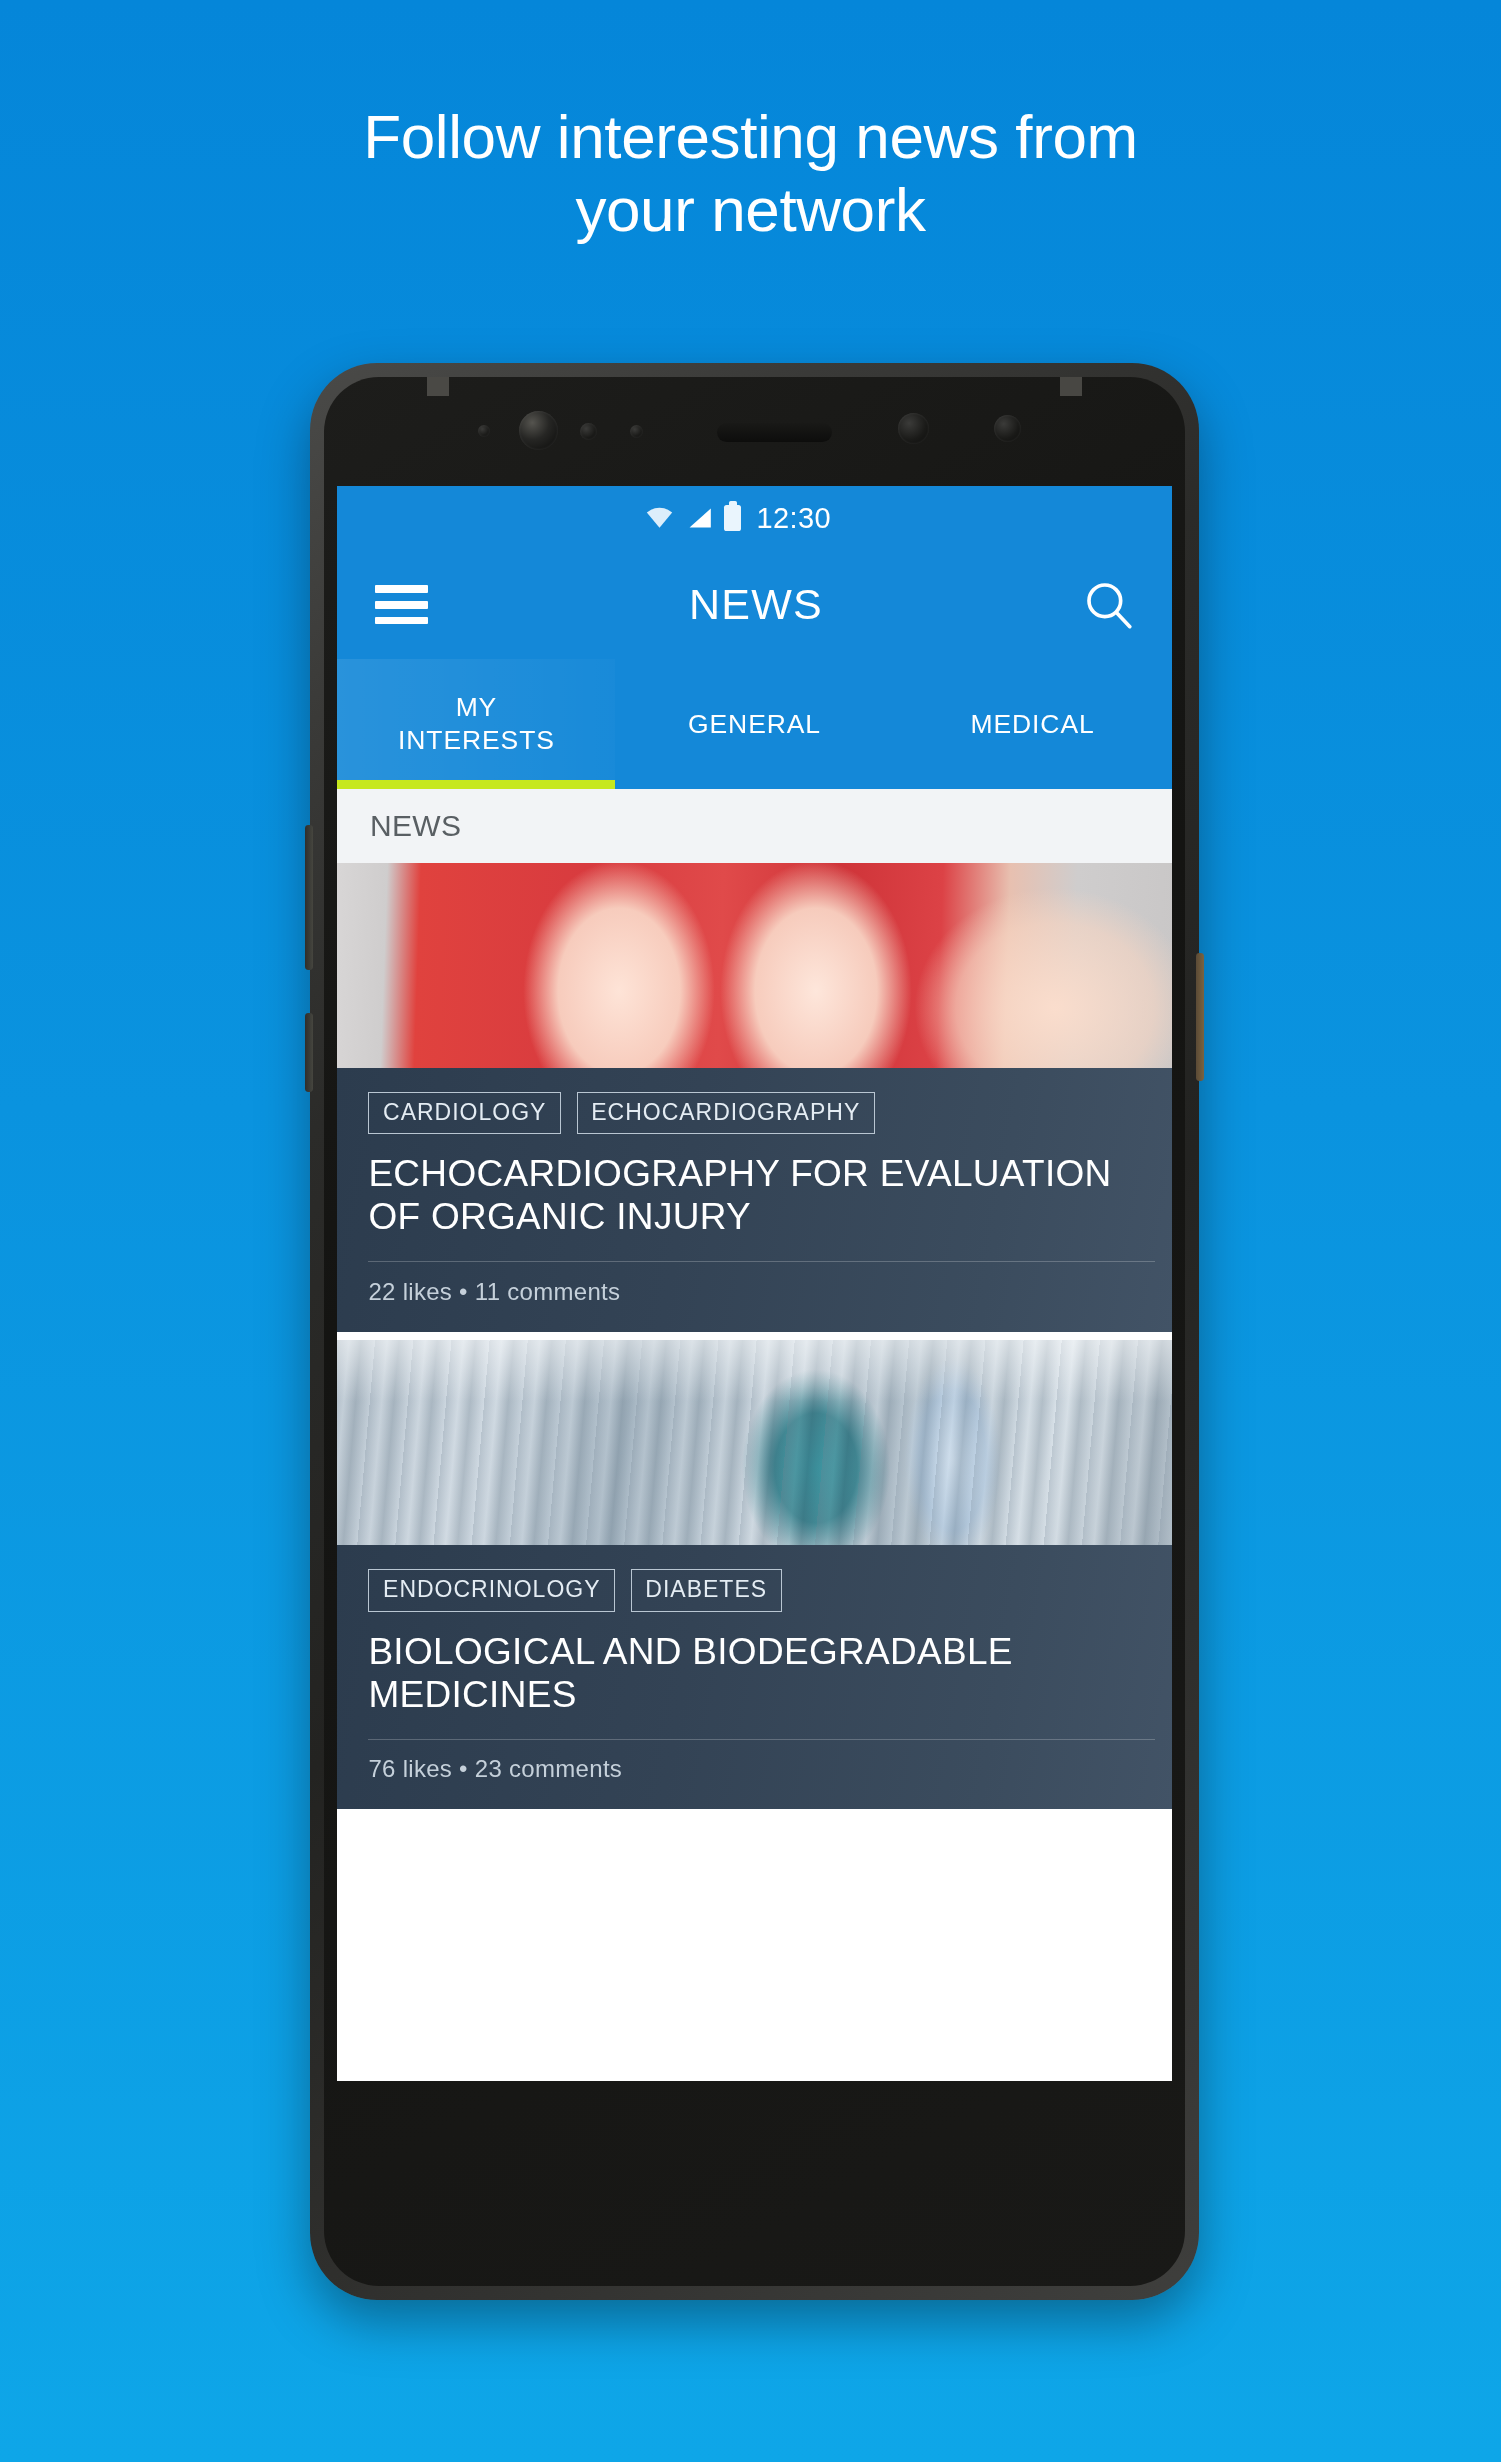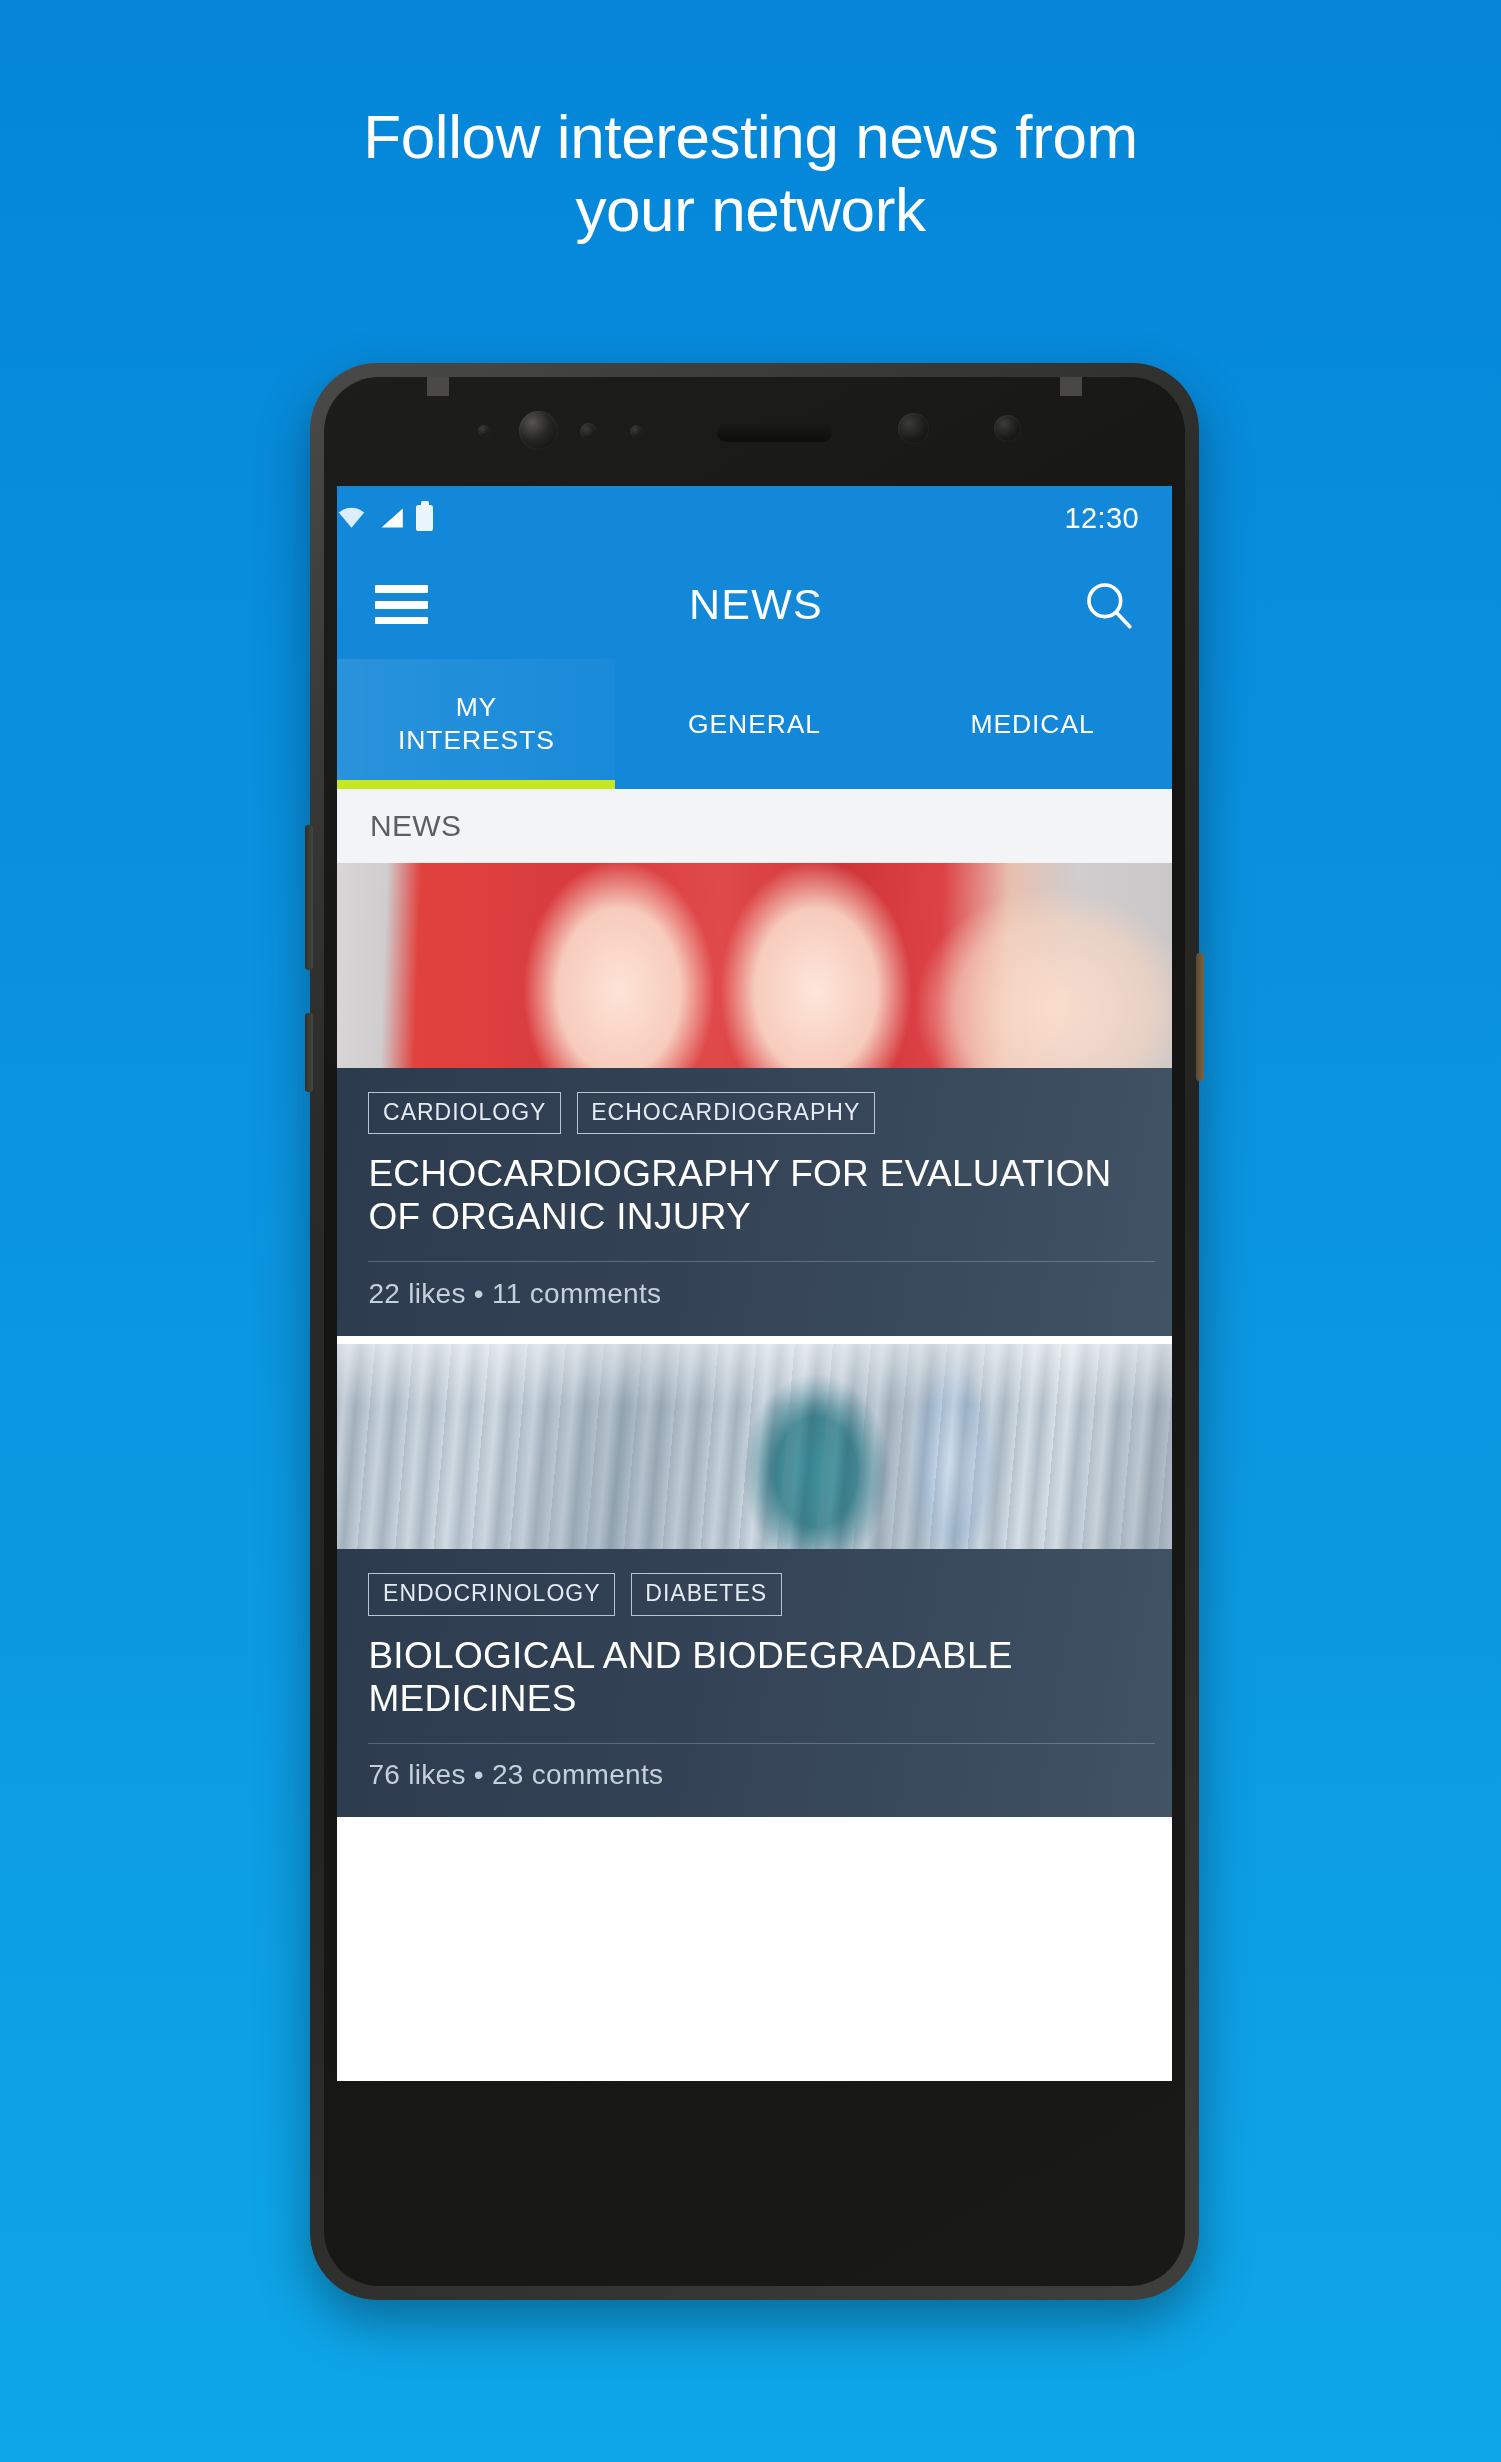--- a/index.html
+++ b/index.html
@@ -63,21 +63,21 @@
   .screen {
     position:absolute; left:13.7px; right:13.7px; top:109px;
     height:1595px;
     background:#ffffff;
     overflow:hidden;
   }
 
   
   .statusbar {
     height:65px; background:#1488d8;
-    display:flex; align-items:center; justify-content:space-between;
+    display:flex; align-items:center; justify-content:center;
     padding:0 32.5px 0 0; gap:15px;
   }
   .status-icons { display:flex; align-items:center; gap:12px; }
   .ico-wifi { width:29px; height:22px; }
   .ico-sig  { width:26px; height:22px; }
   .ico-batt { width:17px; height:26px; background:#eaf5fd; border-radius:2.6px; position:relative; }
   .ico-batt:after { content:""; position:absolute; top:-4.3px; left:4.3px; width:8.5px; height:4.3px; background:#eaf5fd; border-radius:1.7px 1.7px 0 0; }
   .clock { color:#ffffff; font-size:29px; letter-spacing:0.4px; }
 
   
@@ -118,21 +118,21 @@
   .tagrow { display:flex; gap:15.4px; margin-bottom:19px; flex-wrap:wrap; }
   .tag {
     border:1.7px solid #b9c6d2; color:#e4ecf3; font-size:23px; letter-spacing:1px;
     padding:6px 13.7px 7.7px 13.7px; white-space:nowrap;
   }
   .card-title {
     color:#ffffff; font-size:37px; line-height:1.16; letter-spacing:0.3px;
     padding-bottom:22px;
   }
   .card-meta-wrap { border-top:1.7px solid rgba(255,255,255,0.22); padding:15.4px 0 26px 0; }
-  .card-meta { color:#c5d0da; font-size:28px; letter-spacing:0.3px; }
+  .card-meta { color:#c5d0da; font-size:24px; letter-spacing:0.3px; }
 
   
   .img-heart {
     background:
       radial-gradient(ellipse 145px 197px at 282px 128px, rgba(255,233,220,0.97) 0%, rgba(250,219,202,0.9) 42%, rgba(255,255,255,0) 66%),
       radial-gradient(ellipse 145px 197px at 479px 128px, rgba(255,236,224,0.97) 0%, rgba(250,219,202,0.9) 42%, rgba(255,255,255,0) 66%),
       radial-gradient(ellipse 180px 154px at 718px 145px, rgba(252,222,205,0.95) 0%, rgba(248,214,195,0.6) 55%, rgba(255,255,255,0) 78%),
       linear-gradient(92deg,#d8d6d6 0%,#cfcdcd 6%,#e0423e 10%, #d83b3f 30%, #e04a4a 46%, #cf3439 60%, #dc4246 72%, #e8c0b0 80%, #cfcdcd 88%, #c9c7c7 100%);
   }
   

